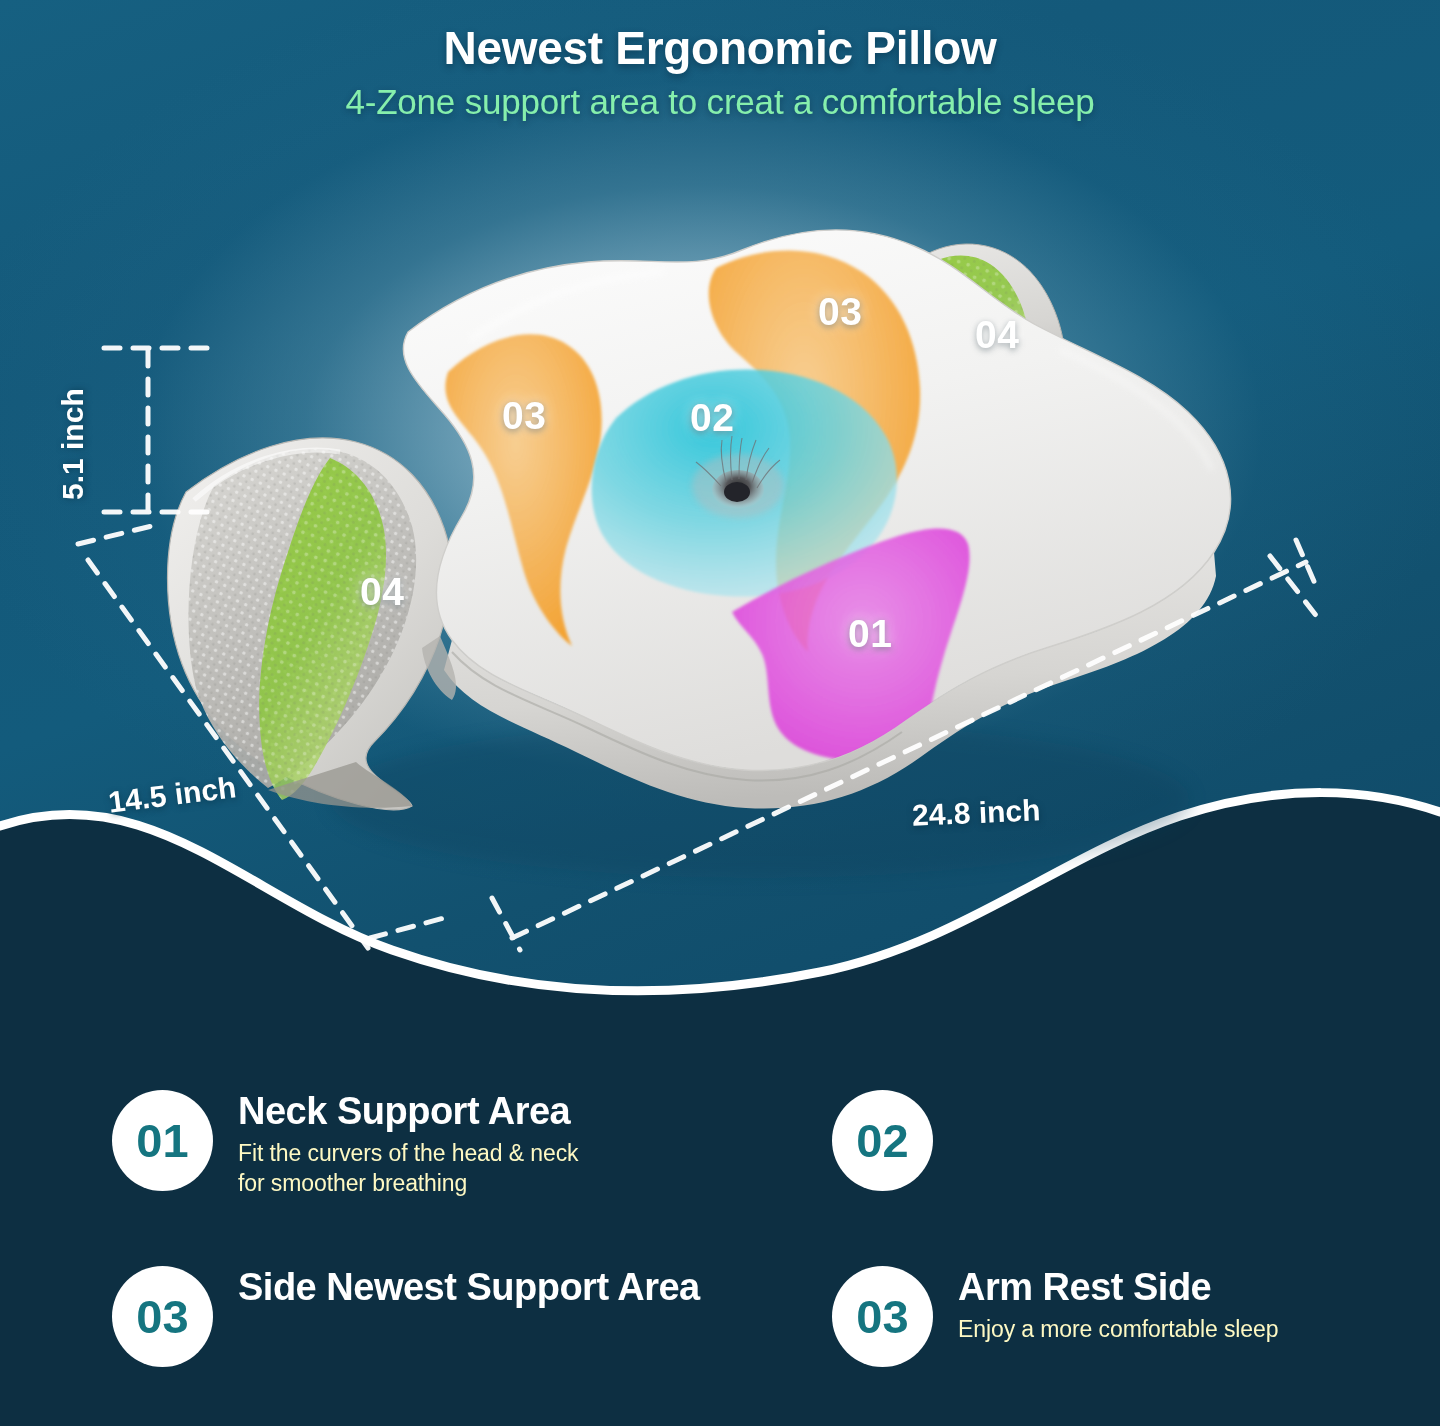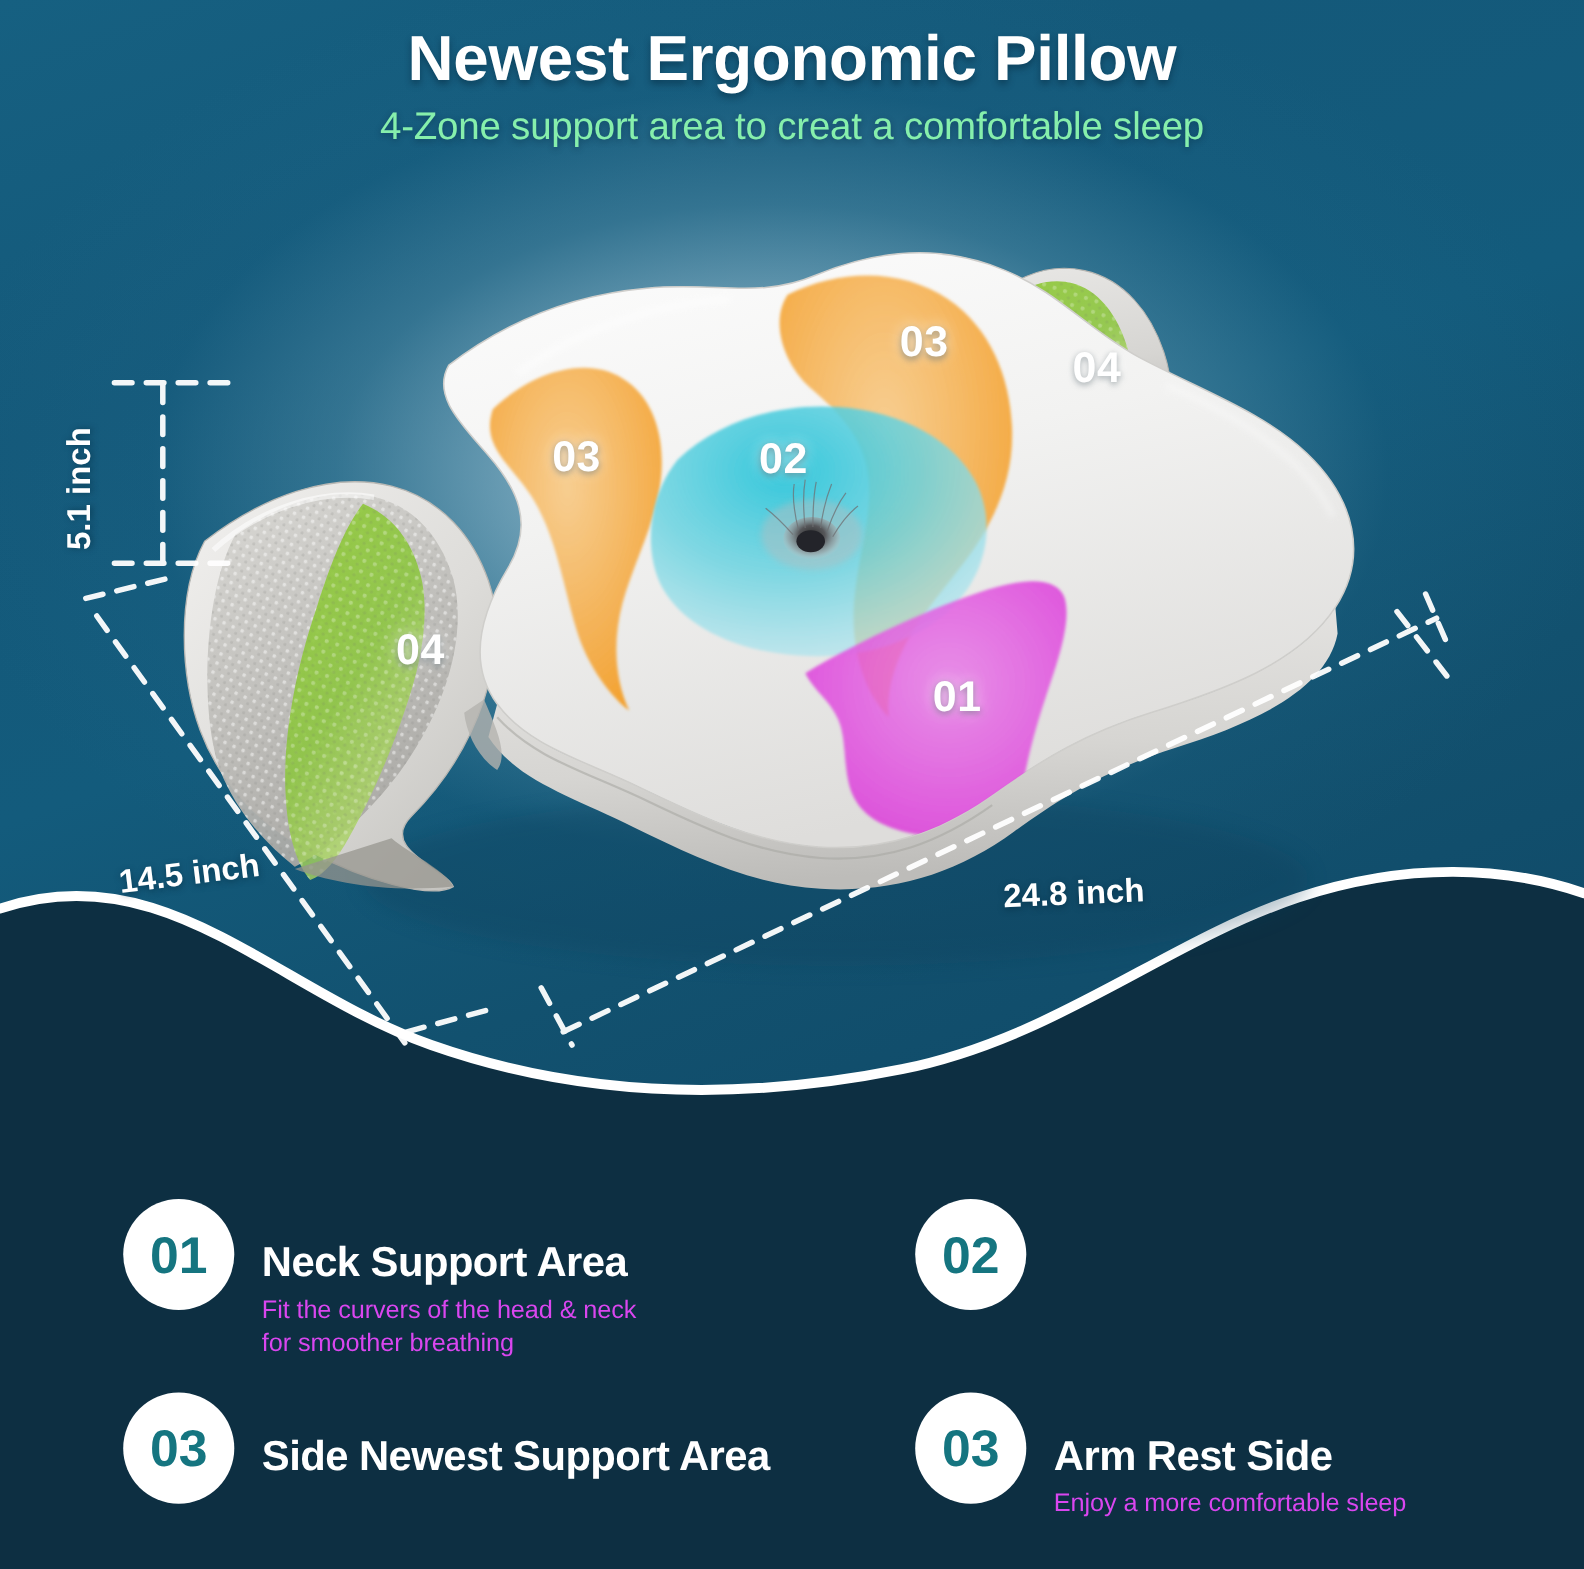--- a/index.html
+++ b/index.html
@@ -29,21 +29,21 @@
   }
   
   #wave { position:absolute; left:0; bottom:-2px; width:1440px; height:260px; }
 
   
   #titlebar {
     position:absolute; left:0; top:24px; width:1440px;
     text-align:center; z-index:12;
   }
   #main-title {
-    font-size:58px; font-weight:bold; color:#ffffff;
+    font-size:46px; font-weight:bold; color:#ffffff;
     letter-spacing:-0.3px;
     text-shadow:0 3px 7px rgba(0,30,50,0.45);
     line-height:1.05;
   }
   #sub-title {
     margin-top:10px;
     font-size:35px; font-weight:400; color:#86efac;
     letter-spacing:-0.2px;
     text-shadow:0 2px 6px rgba(0,30,50,0.40);
   }
@@ -107,24 +107,23 @@
     display:flex; align-items:center; justify-content:center;
     color:#157580; font-size:47px; font-weight:bold;
     letter-spacing:0px;
     margin-top:2px;
   }
   .feat-text { margin-left:25px; padding-top:4px; }
   .feat-title {
     font-size:38px; font-weight:bold; color:#ffffff;
     line-height:1.02; letter-spacing:-0.5px;
     margin-bottom:7px;
-    margin-top:37px;
   }
   .feat-desc {
-    font-size:23px; font-weight:400; color:#d946ef;
+    font-size:23px; font-weight:400; color:#fef9c3;
     line-height:1.32; letter-spacing:-0.1px;
   }
 </style>
 </head>
 <body>
 
 <div id="hero">
   <div id="hero-bg"></div>
 
   <div id="pillow-stage">

